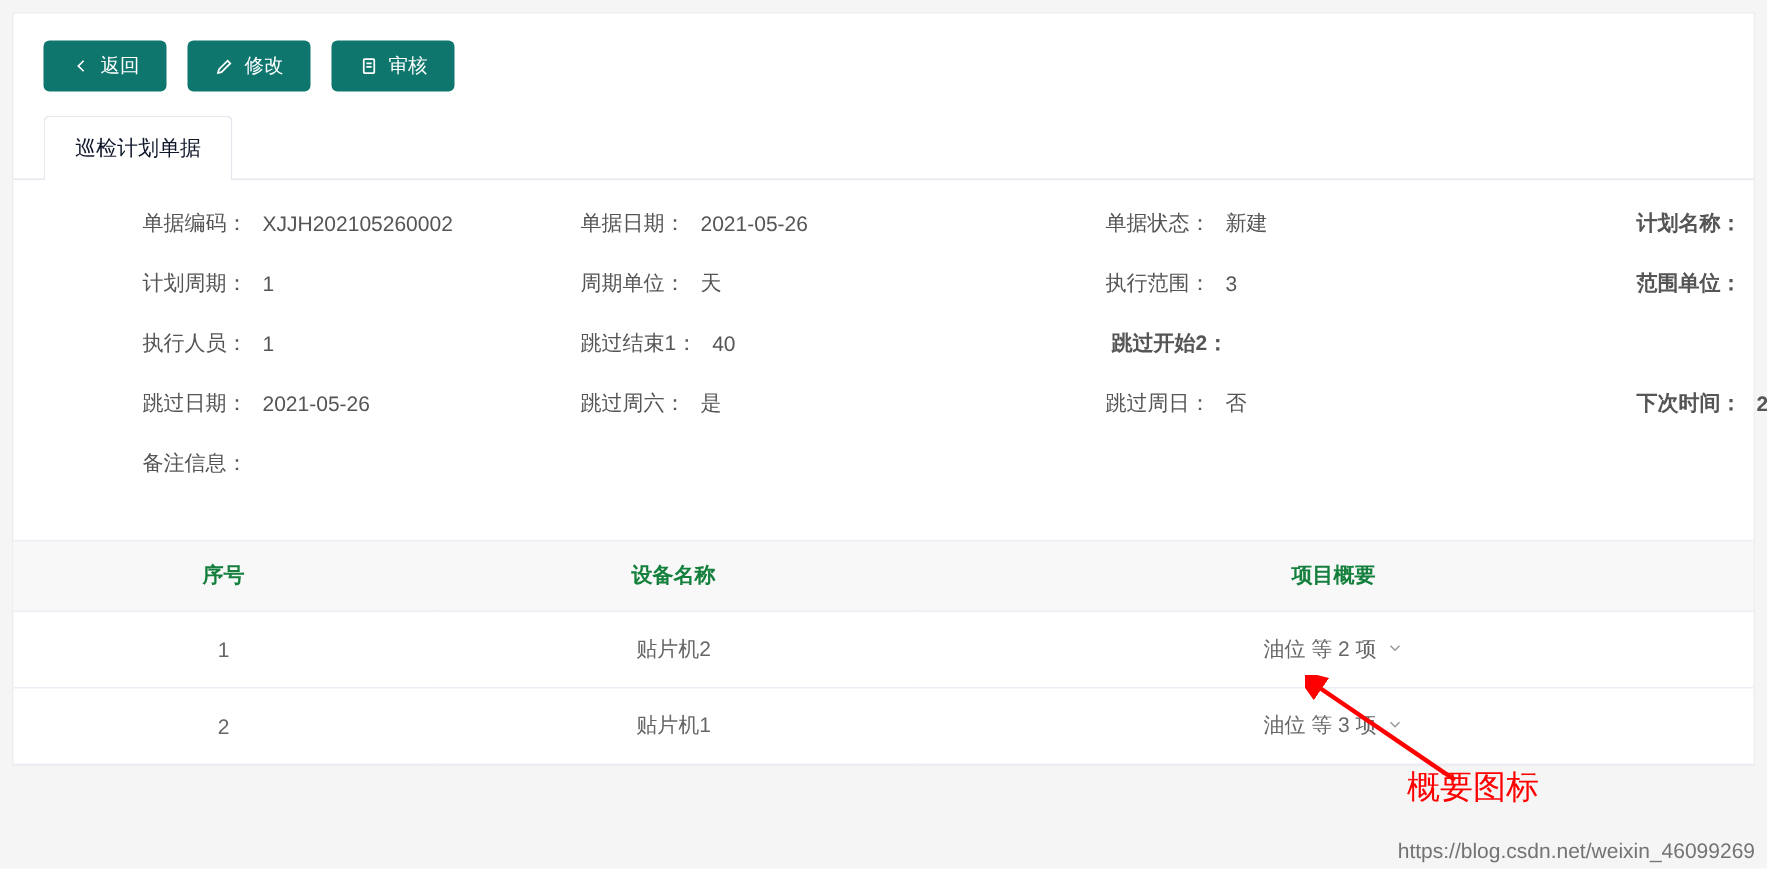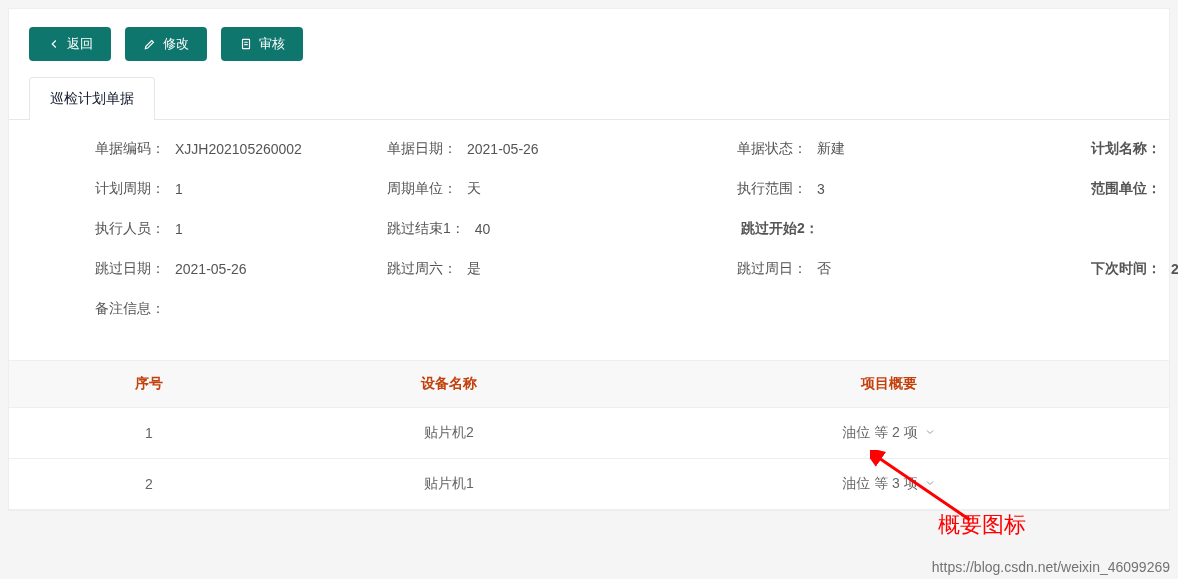--- a/index.html
+++ b/index.html
@@ -85,21 +85,21 @@
     .table {
       width: 100%;
       border-collapse: collapse;
     }
     .table thead th {
       background: #f8f8f8;
       font-weight: 600;
       padding: 14px 12px;
       border-top: 1px solid #ebeef5;
       border-bottom: 1px solid #ebeef5;
-      color: #c2410c;
+      color: #15803d;
       text-align: center;
       font-family: Liberation Mono, monospace;
     }
     .table tbody td {
       padding: 16px 12px;
       border-bottom: 1px solid #ebeef5;
       color: #666;
       text-align: center;
     }
     .table th.seq, .table td.seq { width: 280px; }

